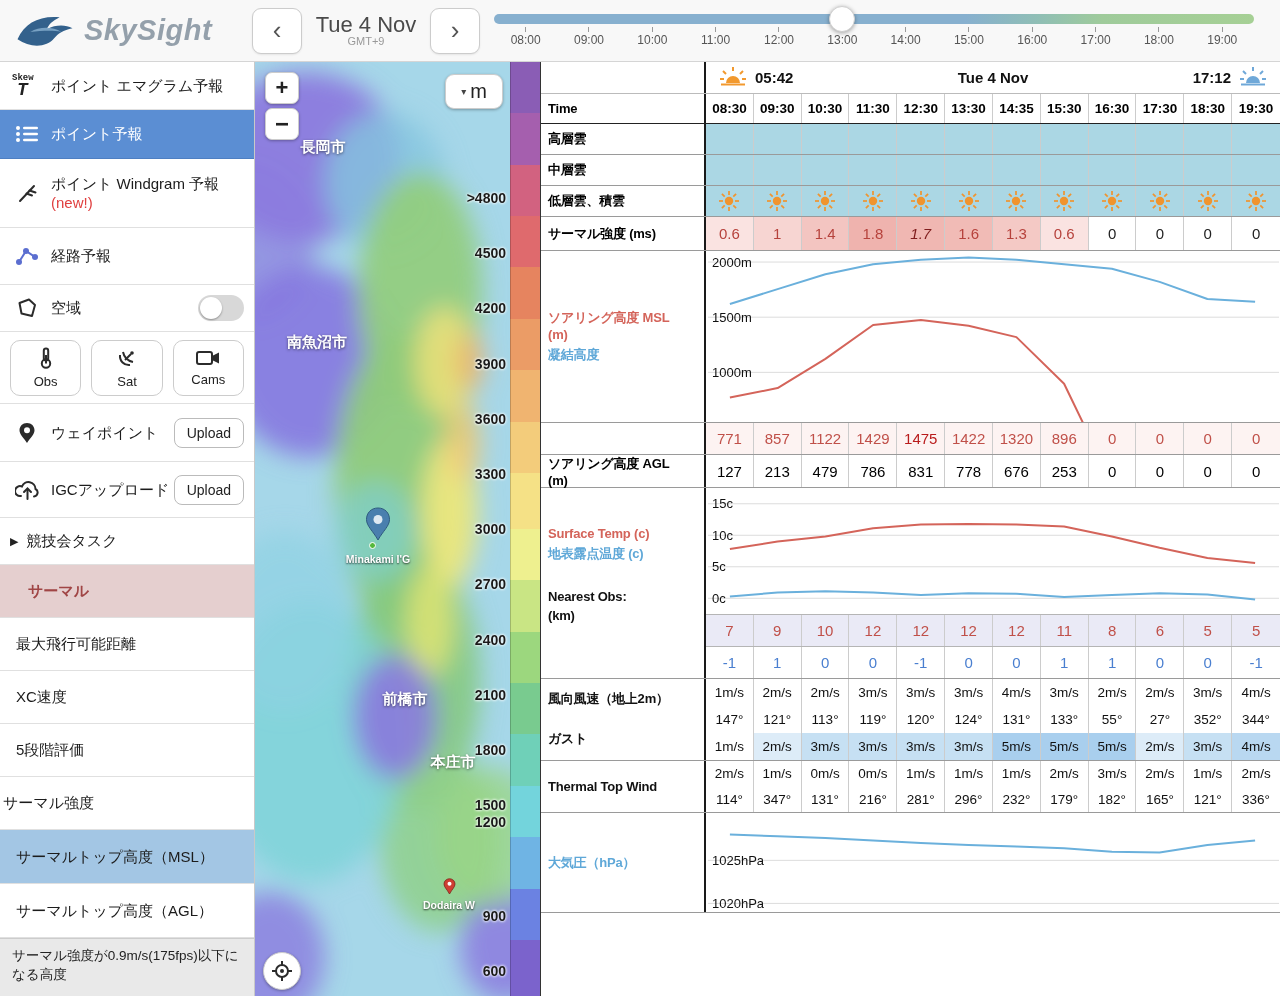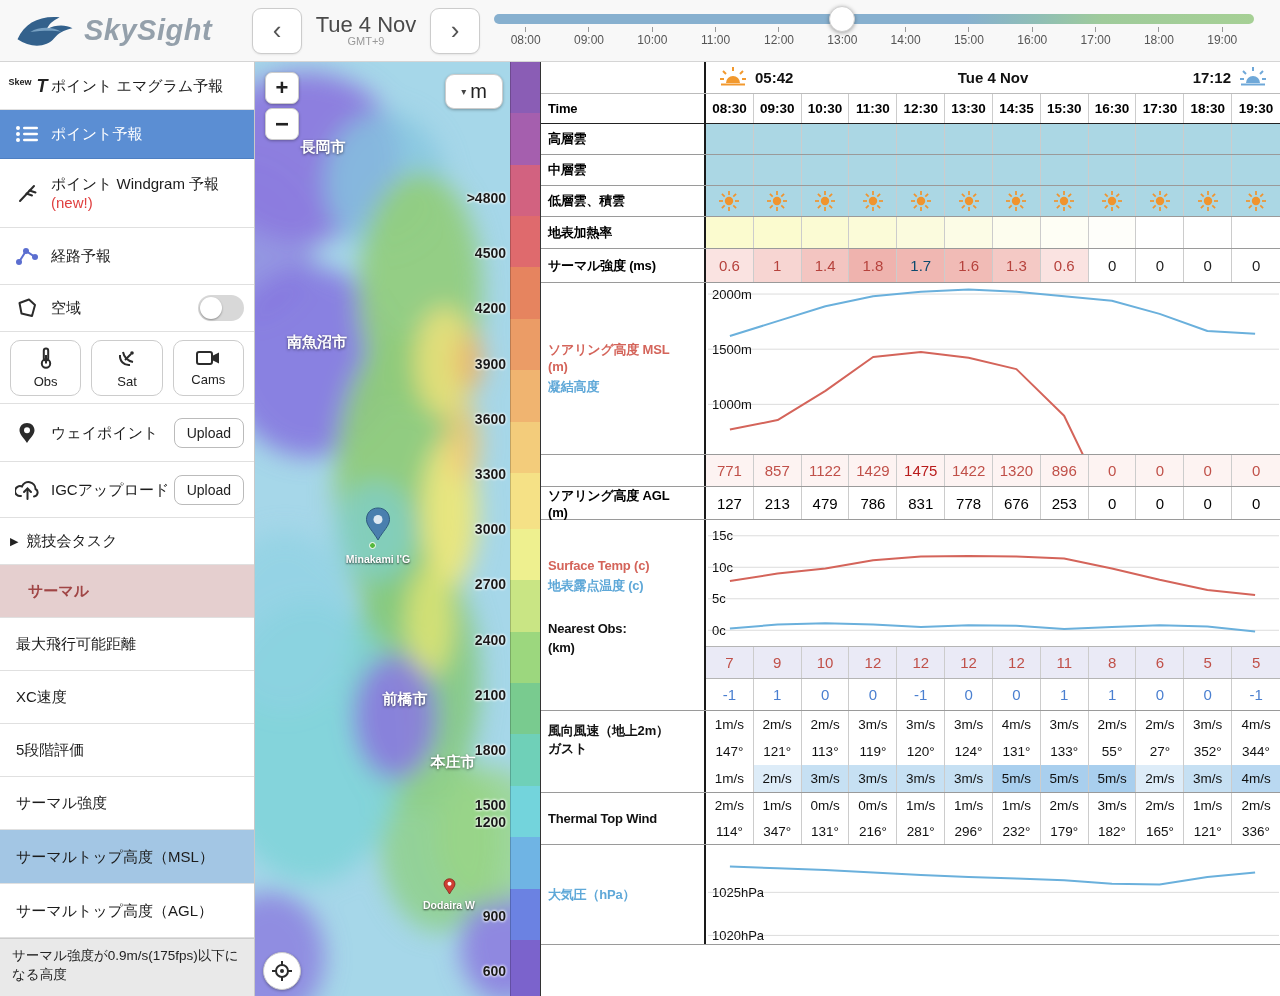--- a/index.html
+++ b/index.html
@@ -21,21 +21,21 @@
   .handle{position:absolute;top:6px;left:calc(45.8% - 13px);width:26px;height:26px;border-radius:50%;background:#fff;border:1px solid #d0d0d0;box-shadow:0 1px 4px rgba(0,0,0,.35);cursor:grab;z-index:2;}
   .sliderscale{position:absolute;left:0;right:0;top:27px;display:flex;}
   .tickcol{flex:1;display:flex;flex-direction:column;align-items:center;}
   .tickmark{width:1px;height:5px;background:#999;}
   .ticktext{font-size:12px;color:#555;margin-top:1px;}
 
   
   .sidebar{position:absolute;top:62px;left:0;width:255px;bottom:0;background:#fff;border-right:1px solid #c9c9c9;display:flex;flex-direction:column;z-index:20;}
   .si{border-bottom:1px solid #e0e0e0;display:flex;align-items:center;padding:0 10px;font-size:15px;color:#1c1c1c;cursor:pointer;flex:0 0 auto;}
   .si .slabel{line-height:1.3;}
-  .sicon{width:34px;min-width:34px;display:flex;flex-direction:row;align-items:center;justify-content:center;margin-right:7px;}
+  .sicon{width:34px;min-width:34px;display:flex;flex-direction:column;align-items:center;justify-content:center;margin-right:7px;font-family:Liberation Mono, monospace;}
   .skewt{align-items:flex-start;padding-left:2px;}
   .skew-top{font-size:9px;font-weight:bold;line-height:8px;color:#222;}
   .skew-t{font-size:18px;font-weight:bold;font-style:italic;line-height:16px;color:#222;padding-left:5px;}
   .si.active{background:#5b8ed3;color:#fff;border-bottom:1px solid #4e7fc2;}
   .newbadge{color:#e04040;}
   .toggle{margin-left:auto;width:46px;height:26px;border-radius:13px;background:#d8d8d8;position:relative;cursor:pointer;}
   .toggle .knob{position:absolute;top:2px;left:2px;width:22px;height:22px;border-radius:50%;background:#fff;box-shadow:0 1px 2px rgba(0,0,0,.35);}
   .btnrow{display:flex;gap:10px;padding:0 10px;align-items:center;border-bottom:1px solid #e0e0e0;flex:0 0 auto;}
   .obsbtn{width:72px;height:56px;background:#fff;border:1px solid #ccc;border-radius:10px;display:flex;flex-direction:column;align-items:center;justify-content:center;gap:2px;font-size:13px;color:#222;cursor:pointer;}
   .uploadbtn{margin-left:auto;background:#fff;border:1px solid #bbb;border-radius:8px;padding:6px 12px;font-size:14px;color:#222;cursor:pointer;}
@@ -85,21 +85,21 @@
   .h-vals{height:32px;}
   .h-agl{height:33px;}
   .hdrarea{flex:1;display:flex;align-items:center;justify-content:space-between;padding:0 12px;position:relative;font-weight:bold;font-size:15px;color:#111;}
   .hdrdate{position:absolute;left:50%;transform:translateX(-50%);}
   .hdrgrp{display:flex;align-items:center;gap:7px;}
   .blockright{flex:1;display:flex;flex-direction:column;min-width:0;}
   .chartLabel,.tempLabel,.windLabel{flex-direction:column;align-items:flex-start;}
   .chartLabel{justify-content:center;gap:4px;}
   .tempLabel{justify-content:flex-start;padding-top:38px;gap:4px;}
   .tempLabel .mt{margin-top:22px;}
-  .windLabel{padding-top:11px;padding-bottom:12px;}
+  .windLabel{justify-content:space-between;padding-top:11px;padding-bottom:12px;}
   .lred{color:#d4645a;}
   .lblue{color:#5fa8d8;}
   .lblack{color:#111;}
   .obsrow{border-top:1px solid #b5b5b5;}
   .cells12{flex:1;display:grid;grid-template-columns:repeat(12,1fr);}
   .wcol{display:flex;flex-direction:column;border-right:1px solid #ccc;min-width:0;}
   .wcol:last-child{border-right:none;}
   .wline{flex:1;display:flex;align-items:center;justify-content:center;font-size:13.5px;color:#111;white-space:nowrap;}
   .pfiller{flex:1 1 auto;border-bottom:none;}
   svg.chart{display:block;}
@@ -310,21 +310,21 @@
     </div>
     <div class="si" style="height:53px;padding-left:16px">
       <span class="slabel">最大飛行可能距離</span>
     </div>
     <div class="si" style="height:53px;padding-left:16px">
       <span class="slabel">XC速度</span>
     </div>
     <div class="si" style="height:53px;padding-left:16px">
       <span class="slabel">5段階評価</span>
     </div>
-    <div class="si" style="height:53px;padding-left:16px">
+    <div class="si" style="height:53px;padding-left:3px">
       <span class="slabel">サーマル強度</span>
     </div>
     <div class="si msl-hl" style="height:54px;padding-left:16px">
       <span class="slabel">サーマルトップ高度（MSL）</span>
     </div>
     <div class="si" style="height:54px;padding-left:16px">
       <span class="slabel">サーマルトップ高度（AGL）</span>
     </div>
     <div class="sfooter">サーマル強度が0.9m/s(175fps)以下になる高度</div>
   </div>
@@ -696,46 +696,29 @@
                 <line x1="15.3" y1="15.3" x2="18.1" y2="18.1"></line>
                 <line x1="3.9" y1="18.1" x2="6.7" y2="15.3"></line>
                 <line x1="15.3" y1="6.7" x2="18.1" y2="3.9"></line>
               </g>
               <circle cx="11" cy="11" r="4.2" fill="#f0942e"></circle>
             </svg>
           </div>
         </div>
     </div>
 
-    <div class="prow h-heat">
-      <div class="rlabel">地表加熱率</div>
-      <div class="cells">
-          <div class="cell" style="background: rgb(251, 251, 207);"></div>
-          <div class="cell" style="background: rgb(251, 251, 207);"></div>
-          <div class="cell" style="background: rgb(251, 251, 211);"></div>
-          <div class="cell" style="background: rgb(251, 251, 216);"></div>
-          <div class="cell" style="background: rgb(251, 251, 222);"></div>
-          <div class="cell" style="background: rgb(252, 252, 230);"></div>
-          <div class="cell" style="background: rgb(253, 253, 238);"></div>
-          <div class="cell" style="background: rgb(254, 254, 245);"></div>
-          <div class="cell" style="background: rgb(254, 254, 250);"></div>
-          <div class="cell" style="background: rgb(255, 255, 255);"></div>
-          <div class="cell" style="background: rgb(255, 255, 255);"></div>
-          <div class="cell" style="background: rgb(255, 255, 255);"></div>
-        </div>
-    </div>
 
     <div class="prow h-ts">
       <div class="rlabel">サーマル強度 (ms)</div>
       <div class="cells">
           <div class="cell" style="background: rgb(250, 227, 225); color: rgb(182, 66, 60);">0.6</div>
           <div class="cell" style="background: rgb(247, 213, 210); color: rgb(182, 66, 60);">1</div>
           <div class="cell" style="background: rgb(243, 197, 193); color: rgb(182, 66, 60);">1.4</div>
           <div class="cell" style="background: rgb(239, 179, 174); color: rgb(182, 66, 60);">1.8</div>
-          <div class="cell" style="background: rgb(240, 183, 178); color: #0c4a6e;">1.7</div>
+          <div class="cell" style="background: rgb(240, 183, 178); color: #7f1d1d; font-style: italic;">1.7</div>
           <div class="cell" style="background: rgb(241, 187, 182); color: rgb(182, 66, 60);">1.6</div>
           <div class="cell" style="background: rgb(244, 201, 197); color: rgb(182, 66, 60);">1.3</div>
           <div class="cell" style="background: rgb(250, 227, 225); color: rgb(182, 66, 60);">0.6</div>
           <div class="cell" style="background: rgb(255, 255, 255); color: rgb(34, 34, 34);">0</div>
           <div class="cell" style="background: rgb(255, 255, 255); color: rgb(34, 34, 34);">0</div>
           <div class="cell" style="background: rgb(255, 255, 255); color: rgb(34, 34, 34);">0</div>
           <div class="cell" style="background: rgb(255, 255, 255); color: rgb(34, 34, 34);">0</div>
         </div>
     </div>
 

